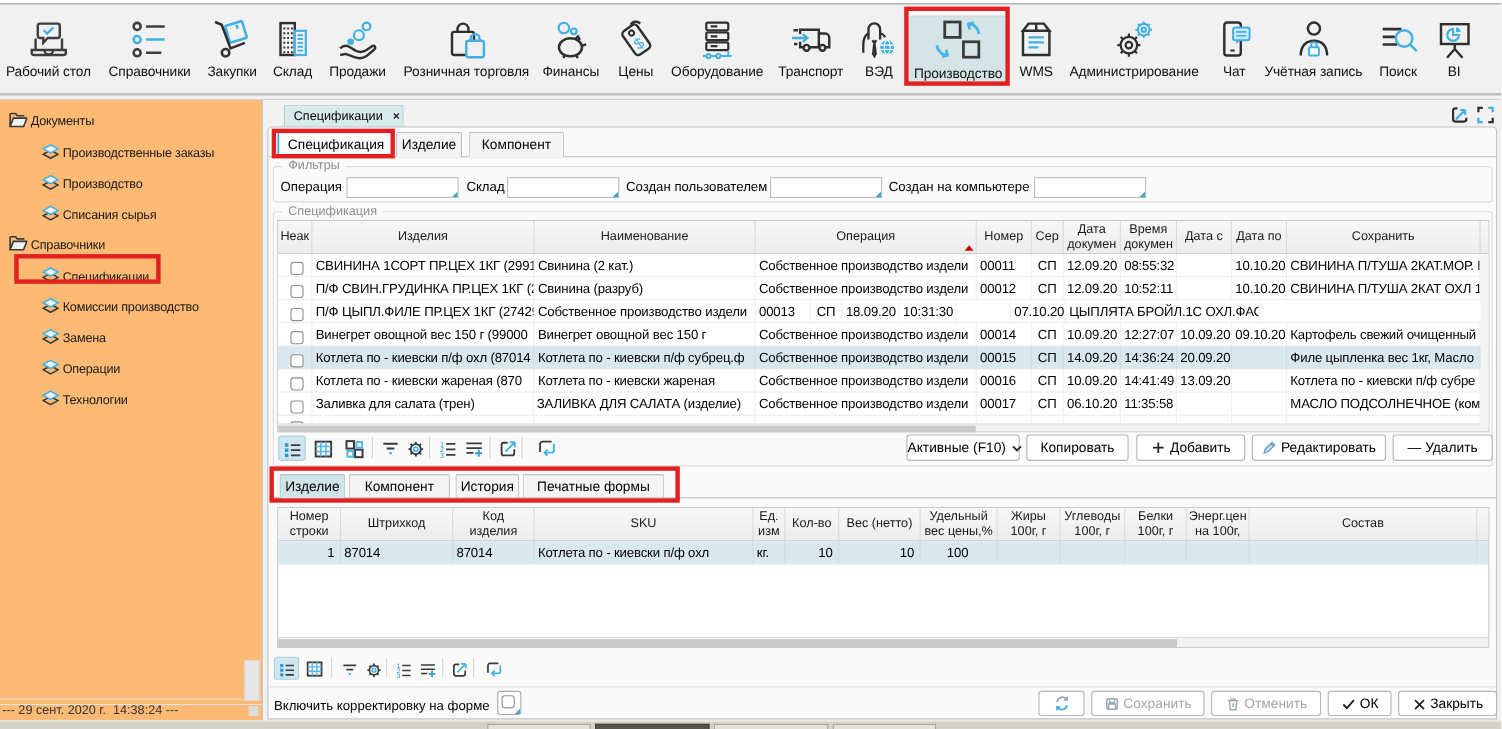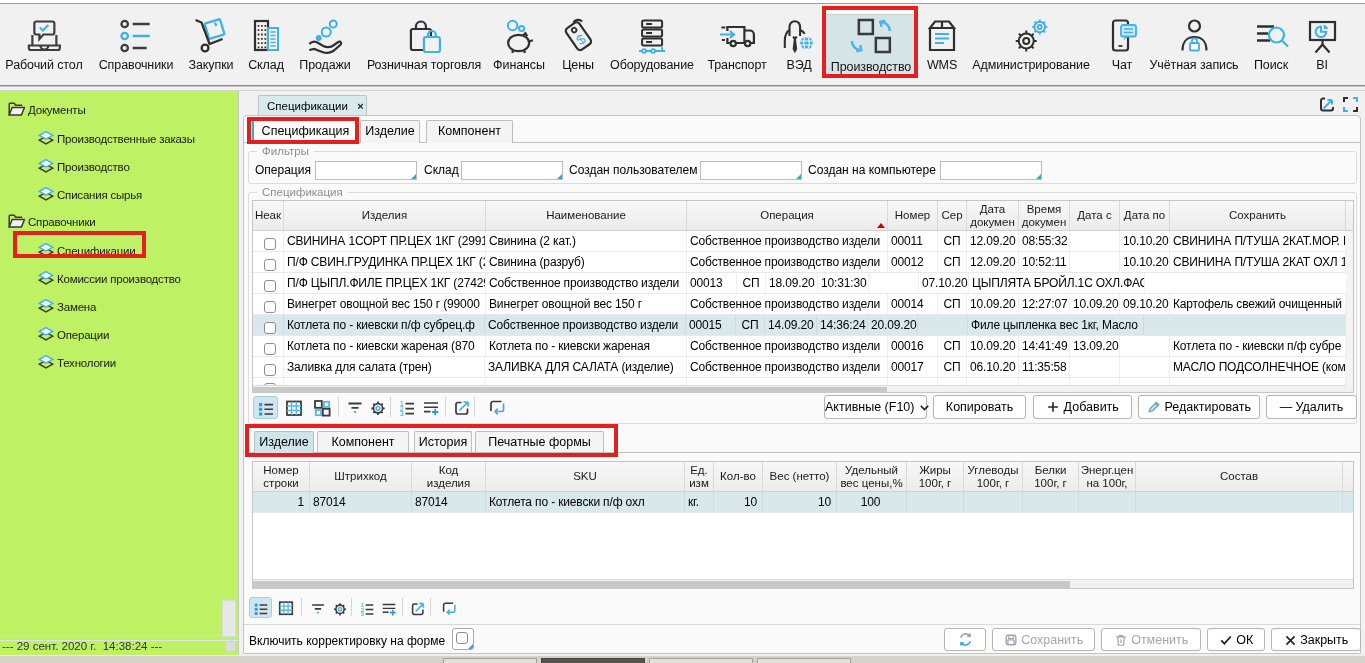--- a/index.html
+++ b/index.html
@@ -9,21 +9,21 @@
 #topbar{position:absolute;left:0;top:0;width:1365px;height:86px;background:#f1f1f1;border-top:3px solid #fff;box-shadow:0 -1px 0 #8a8a8a inset}
 #topline{position:absolute;left:0;top:3px;width:1365px;height:1px;background:#9d9d9d}
 #botline{position:absolute;left:0;top:86px;width:1365px;height:1px;background:#c9c9c9}
 #botline2{position:absolute;left:0;top:90px;width:1365px;height:1px;background:#d2d2d2}
 .ti{position:absolute;top:17px;text-align:center;transform:translateX(-50%)}
 .ti svg{display:block;margin:0 auto}
 .ti .lb{font-size:12.5px;color:#111;margin-top:3px;white-space:nowrap;letter-spacing:-0.1px}
 #prodhl{position:absolute;left:826px;top:10px;width:89px;height:64px;background:#d5e5e7;border-top:4px solid #fbfbfb;box-shadow:0 1px 0 #cfcfcf inset}
 #prodbox{position:absolute;left:822px;top:6px;width:96px;height:72px;border:4px solid #e32020;z-index:20}
 
-#sidebar{position:absolute;left:0;top:91px;width:239px;height:564px;background:#bef264;border-right:1px solid #c6c6c6}
+#sidebar{position:absolute;left:0;top:91px;width:239px;height:564px;background:#fdba74;border-right:1px solid #c6c6c6}
 .sn{position:absolute;white-space:nowrap;font-size:11.5px;letter-spacing:-0.2px;color:#1a1a1a}
 .sn svg{vertical-align:-3px;margin-right:3px}
 #specbox{position:absolute;left:13px;top:140px;width:133px;height:27px;border:4px solid #e32020;z-index:20}
 #sb-hline{position:absolute;left:0px;top:544px;width:238px;height:1px;background:#d9d9d9}
 #sb-hline2{position:absolute;left:0px;top:549px;width:238px;height:1px;background:#e3e3e3}
 #sb-thumb{position:absolute;left:226px;top:551px;width:9px;height:9px;background:#dcdcdc}
 #sb-status{position:absolute;left:2px;top:549px;font-size:11.5px;color:#333;white-space:nowrap}
 
 #main{position:absolute;left:240px;top:91px;width:1125px;height:564px;background:#f1f1f1}
 #doctab{position:absolute;left:18px;top:4px;width:109px;height:21px;background:#d9eaec;border:1px solid #b4c6c9;border-bottom:none;border-radius:2px 2px 0 0;font-size:11.5px;padding:4px 0 0 8px;white-space:nowrap}
@@ -463,20 +463,21 @@
           <div class="gc" style="width:51px">12:27:07</div>
           <div class="gc" style="width:50px">10.09.20</div>
           <div class="gc" style="width:50px">09.10.20</div>
           <div class="gc" style="width:176px">Картофель свежий очищенный</div>
           <div style="width:7px"></div>
         </div>
     <div class="grow hl" style="height:21px">
           <div class="gc" style="width:31px">
             <div class="cbx"></div>
           </div>
+          <div class="gc" style="width:202px">Котлета по - киевски п/ф охл (87014</div>
           <div class="gc" style="width:201px">Котлета  по - киевски п/ф субрец.ф</div>
           <div class="gc" style="width:201px">Собственное производство издели</div>
           <div class="gc" style="width:50px">00015</div>
           <div class="gc" style="width:29px;text-align:center;padding-left:0">СП</div>
           <div class="gc" style="width:52px">14.09.20</div>
           <div class="gc" style="width:51px">14:36:24</div>
           <div class="gc" style="width:50px">20.09.20</div>
           <div class="gc" style="width:50px"></div>
           <div class="gc" style="width:176px">Филе цыпленка вес 1кг, Масло</div>
           <div style="width:7px"></div>

